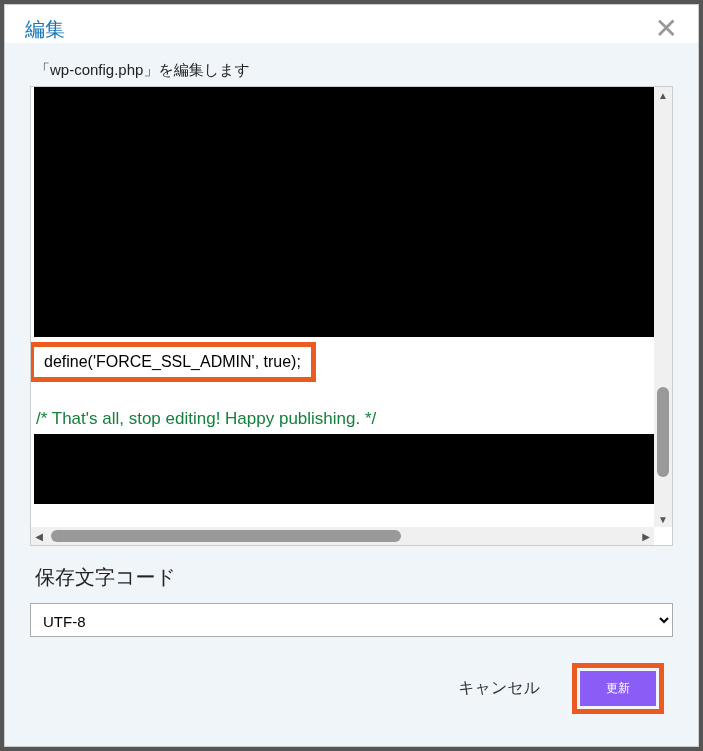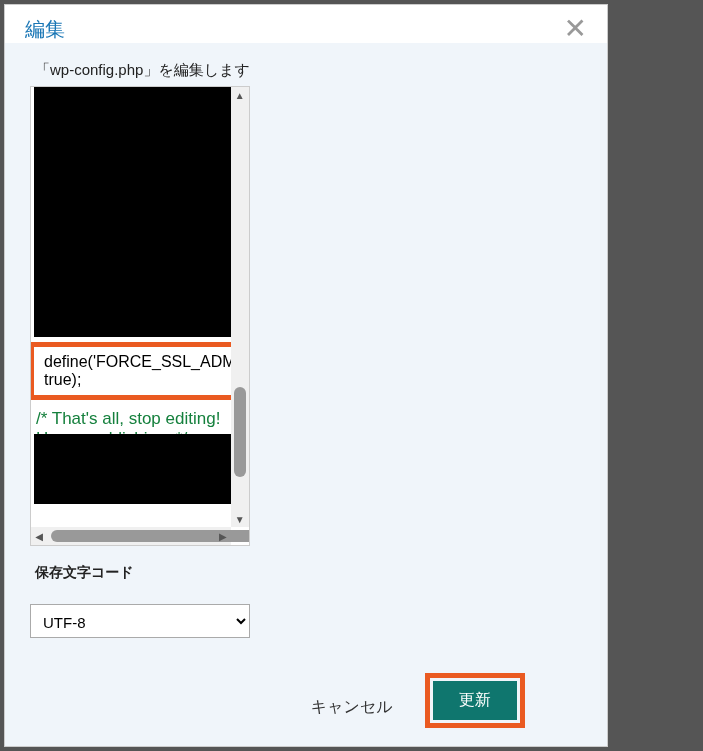--- a/index.html
+++ b/index.html
@@ -9,21 +9,21 @@
     }
     body {
       font-family: "Hiragino Sans", "Meiryo", sans-serif;
       background: #555;
       width: 703px;
       height: 751px;
       overflow: hidden;
     }
     .dialog {
       background: #f0f5fa;
-      width: 604px;
+      width: 695px;
       height: 743px;
       margin: 4px;
       display: flex;
       flex-direction: column;
       border: 1px solid #ccc;
     }
     .dialog-header {
       display: flex;
       justify-content: space-between;
       align-items: center;
@@ -168,68 +168,67 @@
     .hscroll-thumb {
       position: absolute;
       left: 20px;
       top: 3px;
       width: 350px;
       height: 12px;
       background: #999;
       border-radius: 6px;
     }
     .encoding-label {
-      font-size: 14px;
+      font-size: 20px;
       color: #222;
       margin-top: 18px;
-      margin-bottom: 22px;
+      margin-bottom: 12px;
       padding-left: 5px;
-      font-weight: bold;
     }
     .encoding-select {
       width: 100%;
       height: 34px;
       border: 1px solid #aaa;
       font-size: 15px;
       padding: 8px 8px;
       background: #fff;
     }
     .dialog-footer {
       display: flex;
       justify-content: flex-end;
-      align-items: flex-end;
-      padding: 16px 22px 18px 22px;
+      align-items: center;
+      padding: 16px 34px 18px 22px;
       gap: 18px;
       background: #f0f5fa;
     }
     .cancel-btn {
       color: #333;
       font-size: 16px;
       background: none;
       border: none;
       cursor: pointer;
       padding: 10px 14px;
     }
     .update-btn-wrap {
       border: 5px solid #ea5a21;
       padding: 3px;
     }
     .update-btn {
-      background: #0f766e;
+      background: #8b5cf6;
       color: #fff;
       border: none;
-      font-size: 16px;
+      font-size: 12px;
       padding: 9px 26px;
       cursor: pointer;
     }
     .inner-wrap {
       background: #f0f5fa;
       flex: 1;
       display: flex;
-      flex-direction: row;
+      flex-direction: column;
     }
     .body-content {
       padding: 18px 25px 10px 25px;
     }
   </style>
 </head>
 <body>
 
 <div class="dialog">
   <div class="dialog-header">

